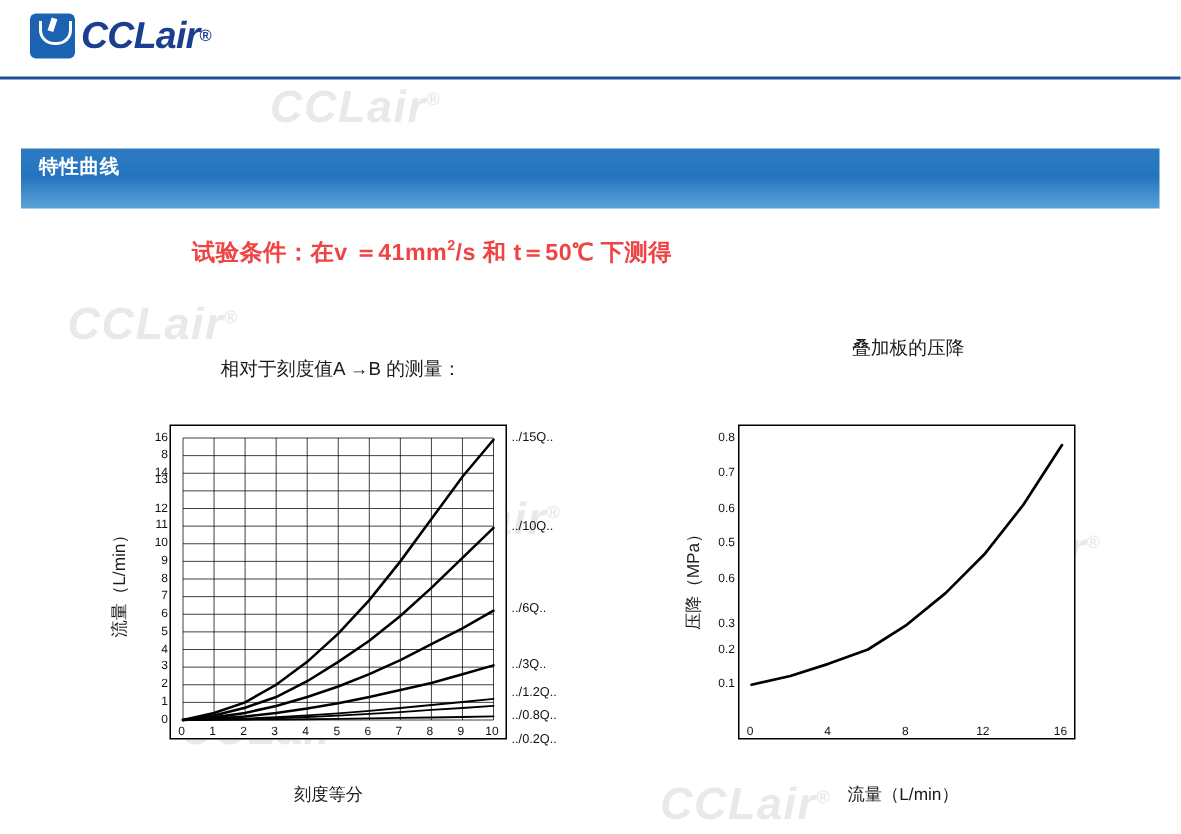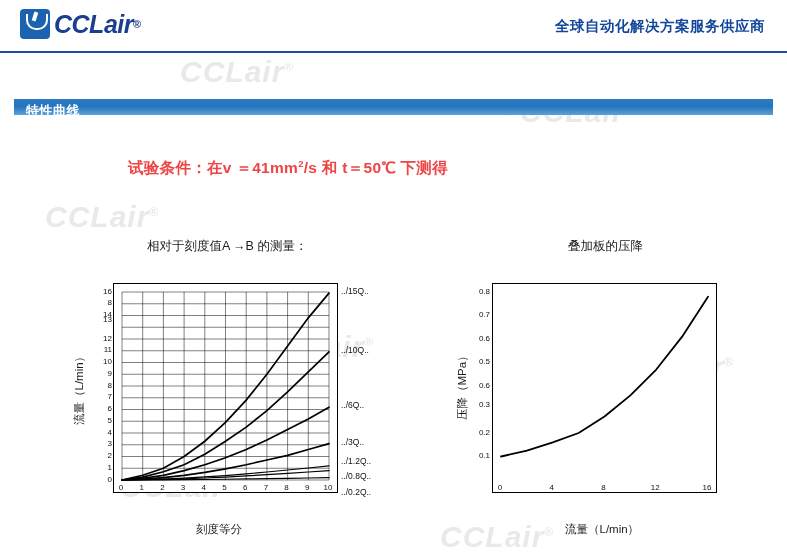--- a/index.html
+++ b/index.html
@@ -83,21 +83,21 @@
     font-size: 14.5px;
     font-weight: bold;
     color: #13479b;
     letter-spacing: 0.5px;
   }
 
   
   .section-bar {
     position: absolute;
     left: 14px; top: 99px;
-    width: 759px; height: 16px;
+    width: 759px; height: 40px;
     background: linear-gradient(to bottom, #2e7bc4 0%, #2374be 45%, #5aa2d8 100%);
   }
   .section-bar-label {
     position: absolute;
     left: 12px; top: 3px;
     color: #ffffff;
     font-size: 13px;
     font-weight: bold;
     letter-spacing: 0.5px;
   }
@@ -115,21 +115,21 @@
 
   
   .chart-title {
     position: absolute;
     font-size: 12.5px;
     color: #1a1a1a;
     white-space: nowrap;
     text-align: right;
   }
   #title-left { left: 147px; top: 238px; }
-  #title-right { left: 568px; top: 238px; }
+  #title-right { left: 568px; top: 224px; }
 
   
   .plot {
     position: absolute;
     background: #ffffff;
     border: 1px solid #000000;
   }
   .plot svg { display: block; }
 
   
@@ -172,21 +172,20 @@
     <div class="wm" style="left: 120px; top: 470px; font-size: 30px;">CCLair<small>®</small></div>
     <div class="wm" style="left: 440px; top: 520px; font-size: 30px;">CCLair<small>®</small></div>
   </div>
 
 <div class="header">
   <div class="logo-box">
     <div class="logo-mark"></div>
     <span class="logo-text">CCLair</span>
     <span class="logo-reg">®</span>
   </div>
-  <div class="header-slogan">全球自动化解决方案服务供应商</div>
 </div>
 
 <div class="section-bar">
   <span class="section-bar-label">特性曲线</span>
 </div>
 
 <div class="test-cond">
   <span>试验条件：在v ＝41mm</span><sup>2</sup><span>/s 和 t＝50℃ 下测得</span>
 </div>
 
@@ -277,21 +276,21 @@
 <div class="axis-label" id="xlab-left" style="left:196px; top:522px;">刻度等分</div>
 
 <div class="plot" id="plot-right" style="left:492px; top:283px; width:225px; height:210px;">
   <svg id="svg-right" width="223" height="208" viewBox="0 0 223 208">
       <path d="M8.00,172.50L33.88,166.63L59.75,158.40L85.63,149.00L111.50,132.55L137.38,111.40L163.25,85.55L189.13,52.65L215.00,12.70" fill="none" stroke="#000" stroke-width="1.8" stroke-linejoin="round" stroke-linecap="round"></path>
     </svg>
 </div>
 <div id="right-ticks">
     <div class="tick-text right" style="left: 470px; top: 451px; width: 20px;">0.1</div>
     <div class="tick-text right" style="left: 470px; top: 427.5px; width: 20px;">0.2</div>
-    <div class="tick-text right" style="left: 470px; top: 400px; width: 20px;">0.3</div>
+    <div class="tick-text right" style="left: 470px; top: 411px; width: 20px;">0.3</div>
     <div class="tick-text right" style="left: 470px; top: 380.5px; width: 20px;">0.6</div>
     <div class="tick-text right" style="left: 470px; top: 357px; width: 20px;">0.5</div>
     <div class="tick-text right" style="left: 470px; top: 333.5px; width: 20px;">0.6</div>
     <div class="tick-text right" style="left: 470px; top: 310px; width: 20px;">0.7</div>
     <div class="tick-text right" style="left: 470px; top: 286.5px; width: 20px;">0.8</div>
     <div class="tick-text" style="left: 493px; top: 483px; width: 14px;">0</div>
     <div class="tick-text" style="left: 544.75px; top: 483px; width: 14px;">4</div>
     <div class="tick-text" style="left: 596.5px; top: 483px; width: 14px;">8</div>
     <div class="tick-text" style="left: 648.25px; top: 483px; width: 14px;">12</div>
     <div class="tick-text" style="left: 700px; top: 483px; width: 14px;">16</div>

